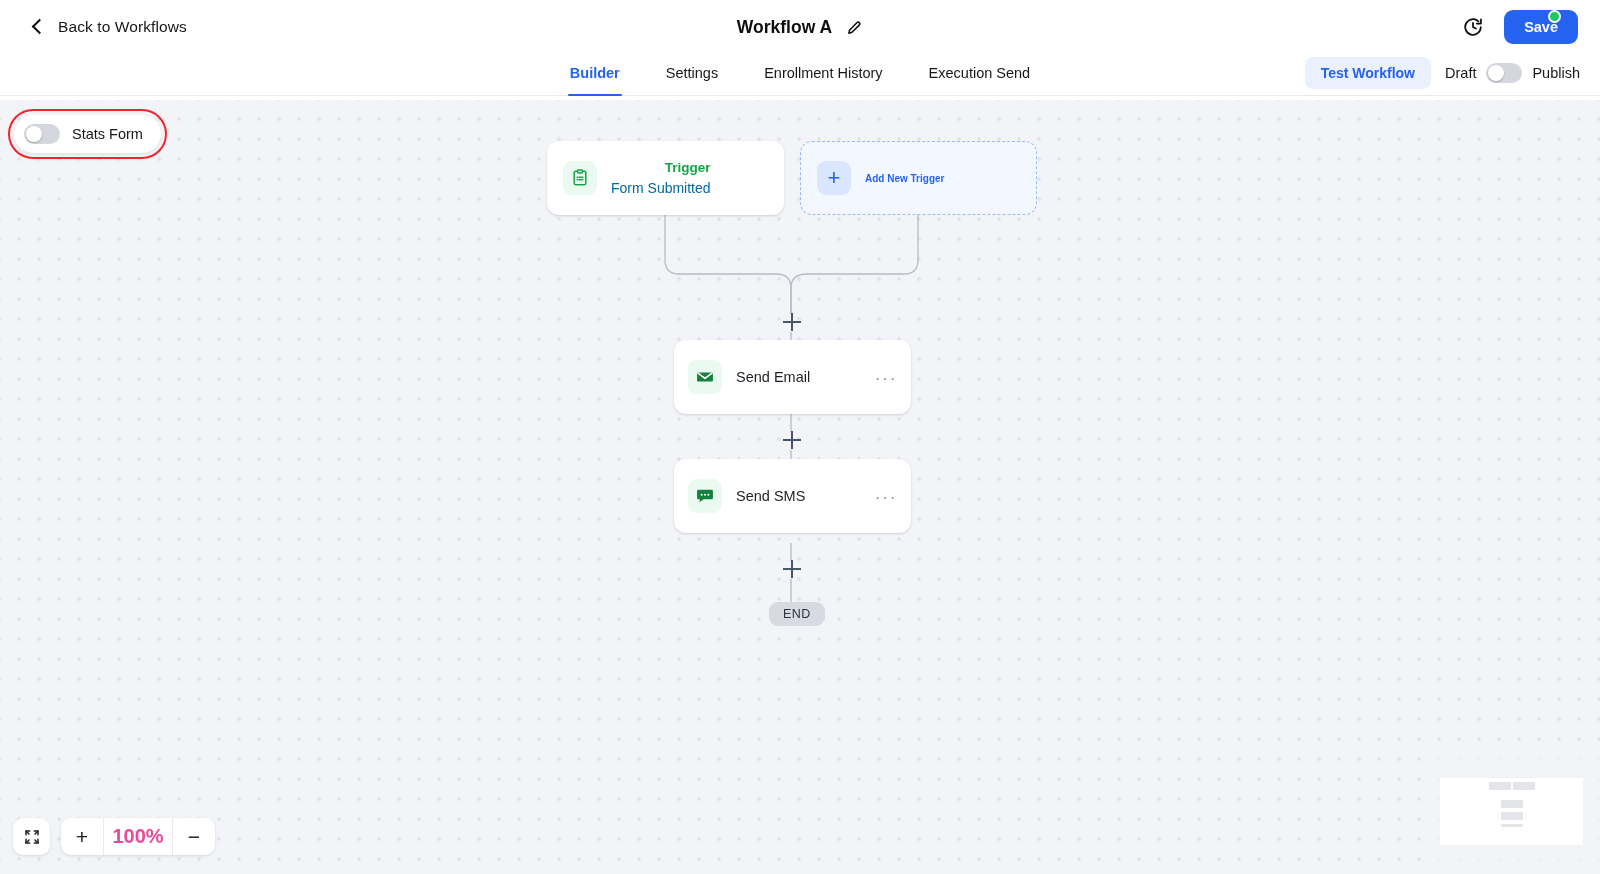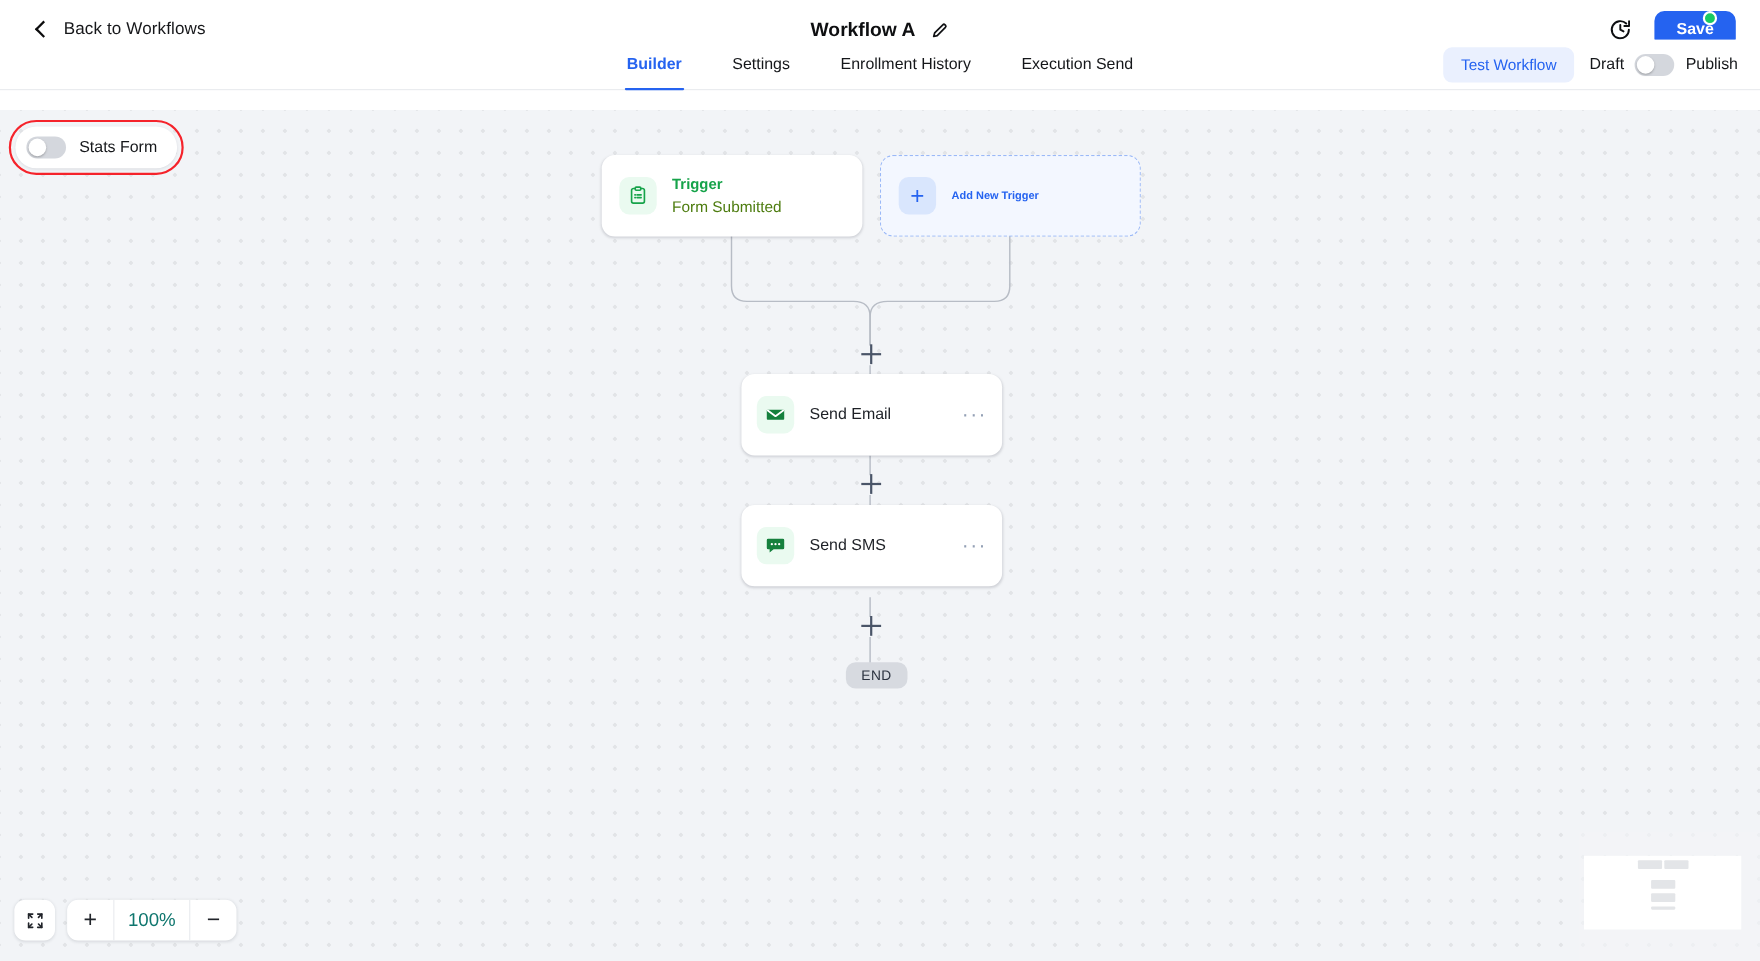--- a/index.html
+++ b/index.html
@@ -51,42 +51,42 @@
     font-family: "Liberation Sans", sans-serif;
   }
   .save-dot {
     position: absolute; top: -5px; right: -5px;
     width: 13px; height: 13px; border-radius: 50%;
     background: #18c964; border: 2px solid #ffffff;
   }
 
   
   .tabbar {
-    position: absolute; top: 36px; left: 0; width: 1600px; height: 46px;
+    position: absolute; top: 50px; left: 0; width: 1600px; height: 46px;
     background: #ffffff; border-bottom: 1px solid #e8eaee;
   }
   .tabs {
     position: absolute; left: 0; right: 0; top: 0; height: 46px;
     display: flex; align-items: center; justify-content: center; gap: 46px;
   }
   .tab {
     font-size: 14.5px; color: #15171a; cursor: pointer;
     height: 46px; display: flex; align-items: center; position: relative;
   }
   .tab.active { color: #2563f0; font-weight: 700; }
   .tab.active::after {
     content: ""; position: absolute; left: -2px; right: -2px; bottom: 0;
     height: 2.5px; background: #2563f0; border-radius: 2px;
   }
   .tabbar-right {
     position: absolute; right: 20px; top: 0; height: 46px;
     display: flex; align-items: center; gap: 14px;
   }
   .test-wf {
-    background: #eaf0fe; color: #2563f0; font-size: 14px; font-weight: 400;
+    background: #eaf0fe; color: #2563f0; font-size: 14px; font-weight: 700;
     border: none; border-radius: 8px; padding: 8px 16px; cursor: pointer;
     font-family: "Liberation Sans", sans-serif;
   }
   .pubwrap { display: flex; align-items: center; gap: 10px; }
   .pub-label { font-size: 14.5px; color: #15171a; }
   .switch {
     width: 36px; height: 20px; border-radius: 10px; background: #d4d7dd;
     position: relative; cursor: pointer; flex: none;
   }
   .switch .knob {
@@ -122,23 +122,23 @@
     box-shadow: 0 1px 3px rgba(16,24,40,.10), 0 1px 2px rgba(16,24,40,.06);
   }
   .trigger-node {
     left: 547px; top: 41px; width: 237px; height: 74px;
     display: flex; align-items: center; padding: 0 16px; gap: 14px; cursor: pointer;
   }
   .icon-sq {
     width: 34px; height: 34px; border-radius: 9px; background: #eafaf0;
     display: flex; align-items: center; justify-content: center; flex: none;
   }
-  .trig-texts { display: flex; flex-direction: column; gap: 5px; }
+  .trig-texts { display: flex; flex-direction: column; gap: 5px; align-items: flex-end; }
   .trig-kind { font-size: 13.5px; font-weight: 700; color: #16a34a; }
-  .trig-name { font-size: 14px; color: #4d7c0f; }
+  .trig-name { font-size: 14px; color: #0369a1; }
 
   .add-trigger {
     position: absolute; left: 800px; top: 41px; width: 237px; height: 74px;
     background: #f3f7ff; border: 1.6px dashed #9bb9f7; border-radius: 12px;
     display: flex; align-items: center; padding: 0 16px; gap: 14px; cursor: pointer;
   }
   .plus-sq {
     width: 34px; height: 34px; border-radius: 9px; background: #d9e6fd;
     display: flex; align-items: center; justify-content: center; flex: none;
     color: #2563f0; font-size: 22px; line-height: 1;
@@ -188,22 +188,22 @@
     display: flex; align-items: center; background: #fff; border-radius: 10px;
     box-shadow: 0 1px 3px rgba(16,24,40,.12); height: 37px; overflow: hidden;
   }
   .zoom-btn {
     width: 42px; height: 37px; display: flex; align-items: center; justify-content: center;
     font-size: 21px; color: #21242a; cursor: pointer; background: transparent; border: none;
     font-family: "Liberation Sans", sans-serif;
   }
   .zoom-level {
     min-width: 70px; height: 37px; display: flex; align-items: center; justify-content: center;
-    font-size: 17px; color: #0f766e;
-    border-left: 1px solid #e8eaee; border-right: 1px solid #e8eaee;
+    font-size: 20px; color: #ec4899;
+    border-left: 1px solid #e8eaee; border-right: 1px solid #e8eaee; font-weight: bold;
   }
 
   
   .minimap {
     position: absolute; right: 0; bottom: 0; width: 165px; height: 118px;
     background: rgba(242,244,247,.65);
   }
   .mm-view {
     position: absolute; left: 5px; top: 22px; width: 143px; height: 67px; background: #ffffff;
   }

